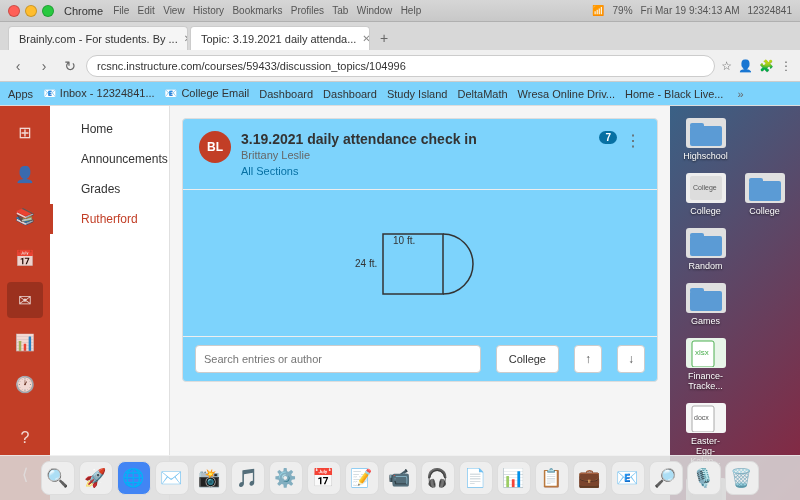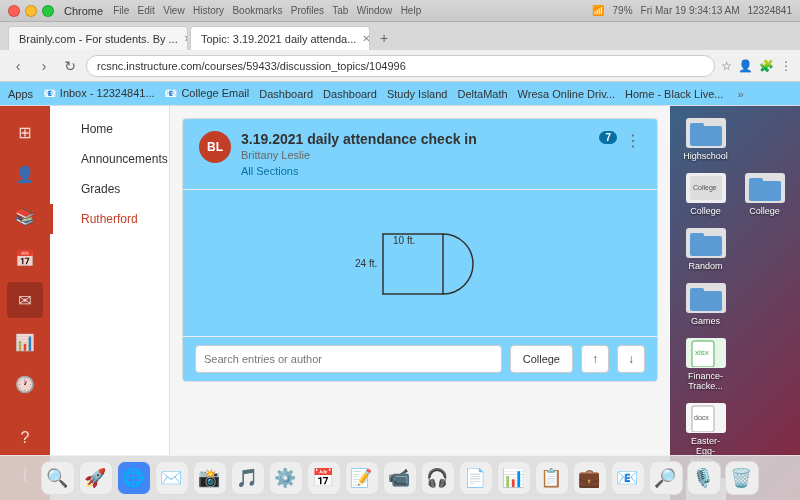--- a/index.html
+++ b/index.html
@@ -207,21 +207,21 @@
       display: flex;
       justify-content: center;
       align-items: center;
     }
 
     .discussion-footer {
       padding: 8px 12px;
       border-top: 1px solid #eee;
       display: flex;
       align-items: flex-end;
-      gap: 8px;
+      gap: 15px;
     }
     .search-entries {
       flex: 1;
       height: 28px;
       border: 1px solid #ccc;
       border-radius: 4px;
       padding: 0 8px;
       font-size: 11px;
       color: #999;
       outline: none;

